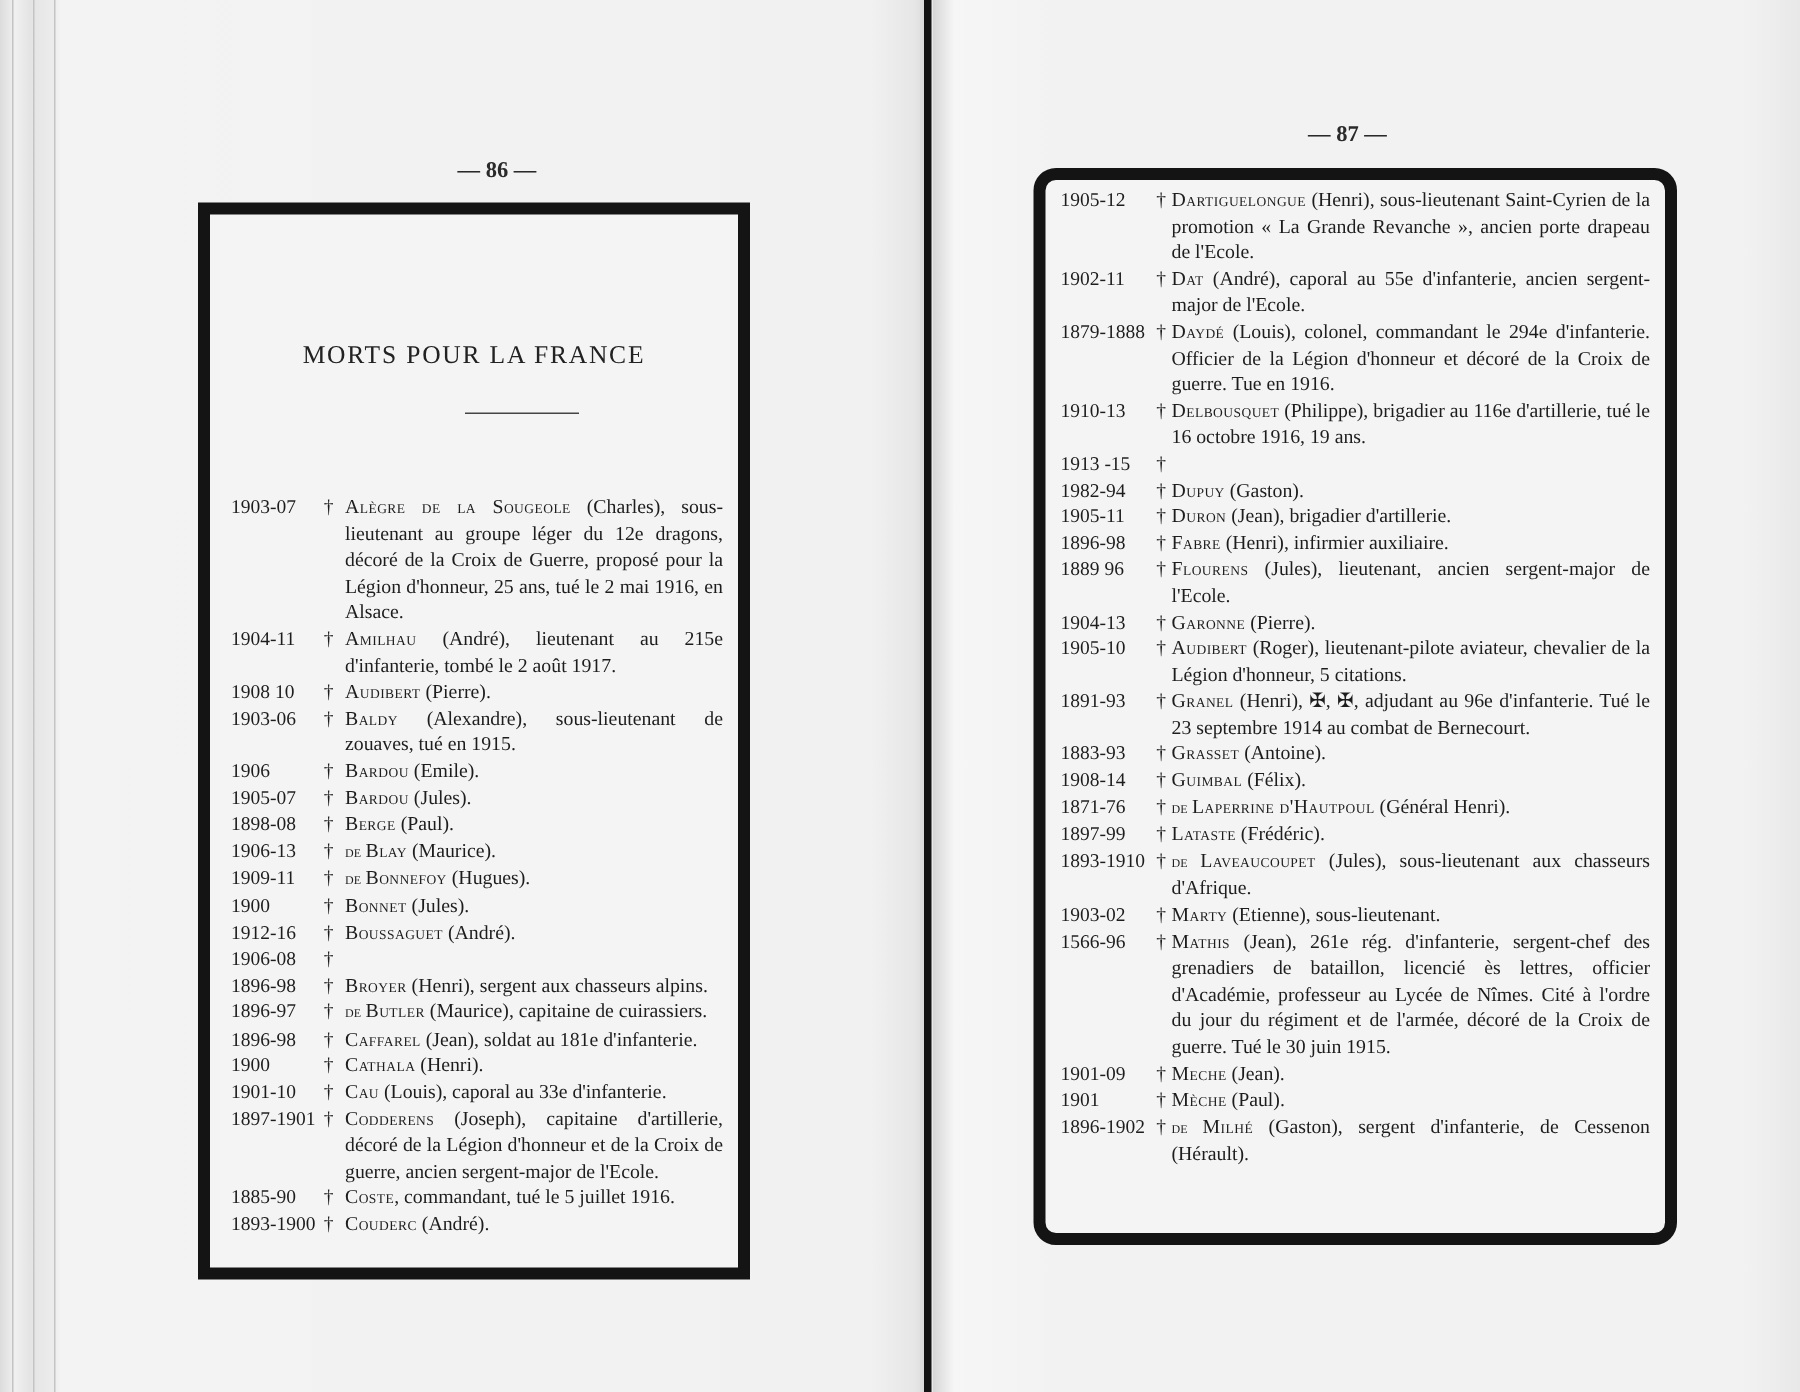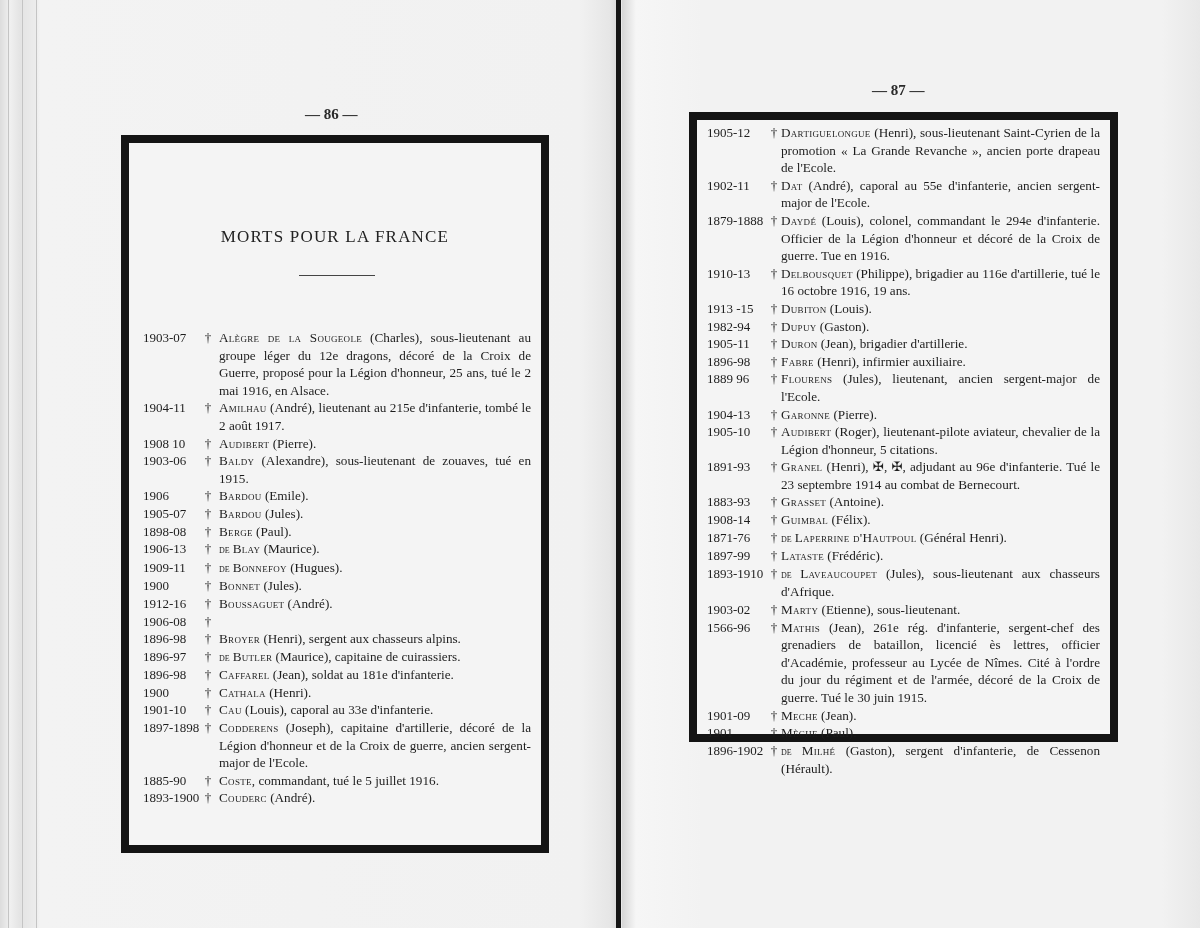--- a/index.html
+++ b/index.html
@@ -13,22 +13,22 @@
   #left-page { left:0; width:618px;
     background: linear-gradient(to right, #dcdcdc 0px, #f0f0f0 10px, #e4e4e4 20px, #ececec 36px, #f3f3f3 40px, #f1f1f1 580px, #e6e6e6 610px, #d8d8d8 618px); }
   #right-page { left:622px; width:578px;
     background: linear-gradient(to right, #d6d6d6 0px, #f6f6f6 14px, #f2f2f2 80px, #f2f2f2 540px, #e8e8e8 578px); }
   .spine { position:absolute; left:616px; top:0; width:5px; height:928px; background:#141414; }
   .edge-strip { position:absolute; top:0; height:928px; width:1px; background:#c4c4c4; }
 
   .page-number { position:absolute; font-family:"Liberation Serif", serif; font-size:15px; font-weight:bold; color:#2a2a2a; }
 
   .frame { position:absolute; border:8px solid #141414; background:#f4f4f4; box-sizing:border-box; }
-  #left-frame { left:121px; top:135px; width:428px; height:718px; }
-  #right-frame { left:689px; top:112px; width:429px; height:630px; }
+  #left-frame { left:132px; top:135px; width:368px; height:718px; }
+  #right-frame { left:689px; top:112px; width:429px; height:718px;border-radius:15px; }
 
   .title { position:absolute; left:0; right:0; top:84px; text-align:center;
     font-family:"Liberation Serif", serif; font-size:17px; letter-spacing:1.2px; color:#222; }
   .title-rule { position:absolute; left:170px; width:76px; top:132px; height:1px; background:#444; }
 
   .entries { position:absolute; left:14px; right:10px; font-family:"Liberation Serif", serif; font-size:13.2px; line-height:17.6px; }
   #left-entries { top:186px; }
   #right-entries { top:4px; left:10px; right:10px; }
 
   .entry { display:flex; align-items:flex-start; }
@@ -132,21 +132,21 @@
           <span class="years">1900</span>
           <span class="cross">†</span>
           <span class="body"><span class="name">Cathala</span><span class="rest"> (Henri).</span></span>
         </div>
         <div class="entry">
           <span class="years">1901-10</span>
           <span class="cross">†</span>
           <span class="body"><span class="name">Cau</span><span class="rest"> (Louis), caporal au 33e d'infanterie.</span></span>
         </div>
         <div class="entry">
-          <span class="years">1897-1898</span>
+          <span class="years">1897-1901</span>
           <span class="cross">†</span>
           <span class="body"><span class="name">Codderens</span><span class="rest"> (Joseph), capitaine d'artillerie, décoré de la Légion d'honneur et de la Croix de guerre, ancien sergent-major de l'Ecole.</span></span>
         </div>
         <div class="entry">
           <span class="years">1885-90</span>
           <span class="cross">†</span>
           <span class="body"><span class="name">Coste</span><span class="rest">, commandant, tué le 5 juillet 1916.</span></span>
         </div>
         <div class="entry">
           <span class="years">1893-1900</span>
@@ -179,21 +179,20 @@
           <span class="body"><span class="name">Daydé</span><span class="rest"> (Louis), colonel, commandant le 294e d'infanterie. Officier de la Légion d'honneur et décoré de la Croix de guerre. Tue en 1916.</span></span>
         </div>
         <div class="entry">
           <span class="years">1910-13</span>
           <span class="cross">†</span>
           <span class="body"><span class="name">Delbousquet</span><span class="rest"> (Philippe), brigadier au 116e d'artillerie, tué le 16 octobre 1916, 19 ans.</span></span>
         </div>
         <div class="entry">
           <span class="years">1913 -15</span>
           <span class="cross">†</span>
-          <span class="body"><span class="name">Dubiton</span><span class="rest"> (Louis).</span></span>
         </div>
         <div class="entry">
           <span class="years">1982-94</span>
           <span class="cross">†</span>
           <span class="body"><span class="name">Dupuy</span><span class="rest"> (Gaston).</span></span>
         </div>
         <div class="entry">
           <span class="years">1905-11</span>
           <span class="cross">†</span>
           <span class="body"><span class="name">Duron</span><span class="rest"> (Jean), brigadier d'artillerie.</span></span>

